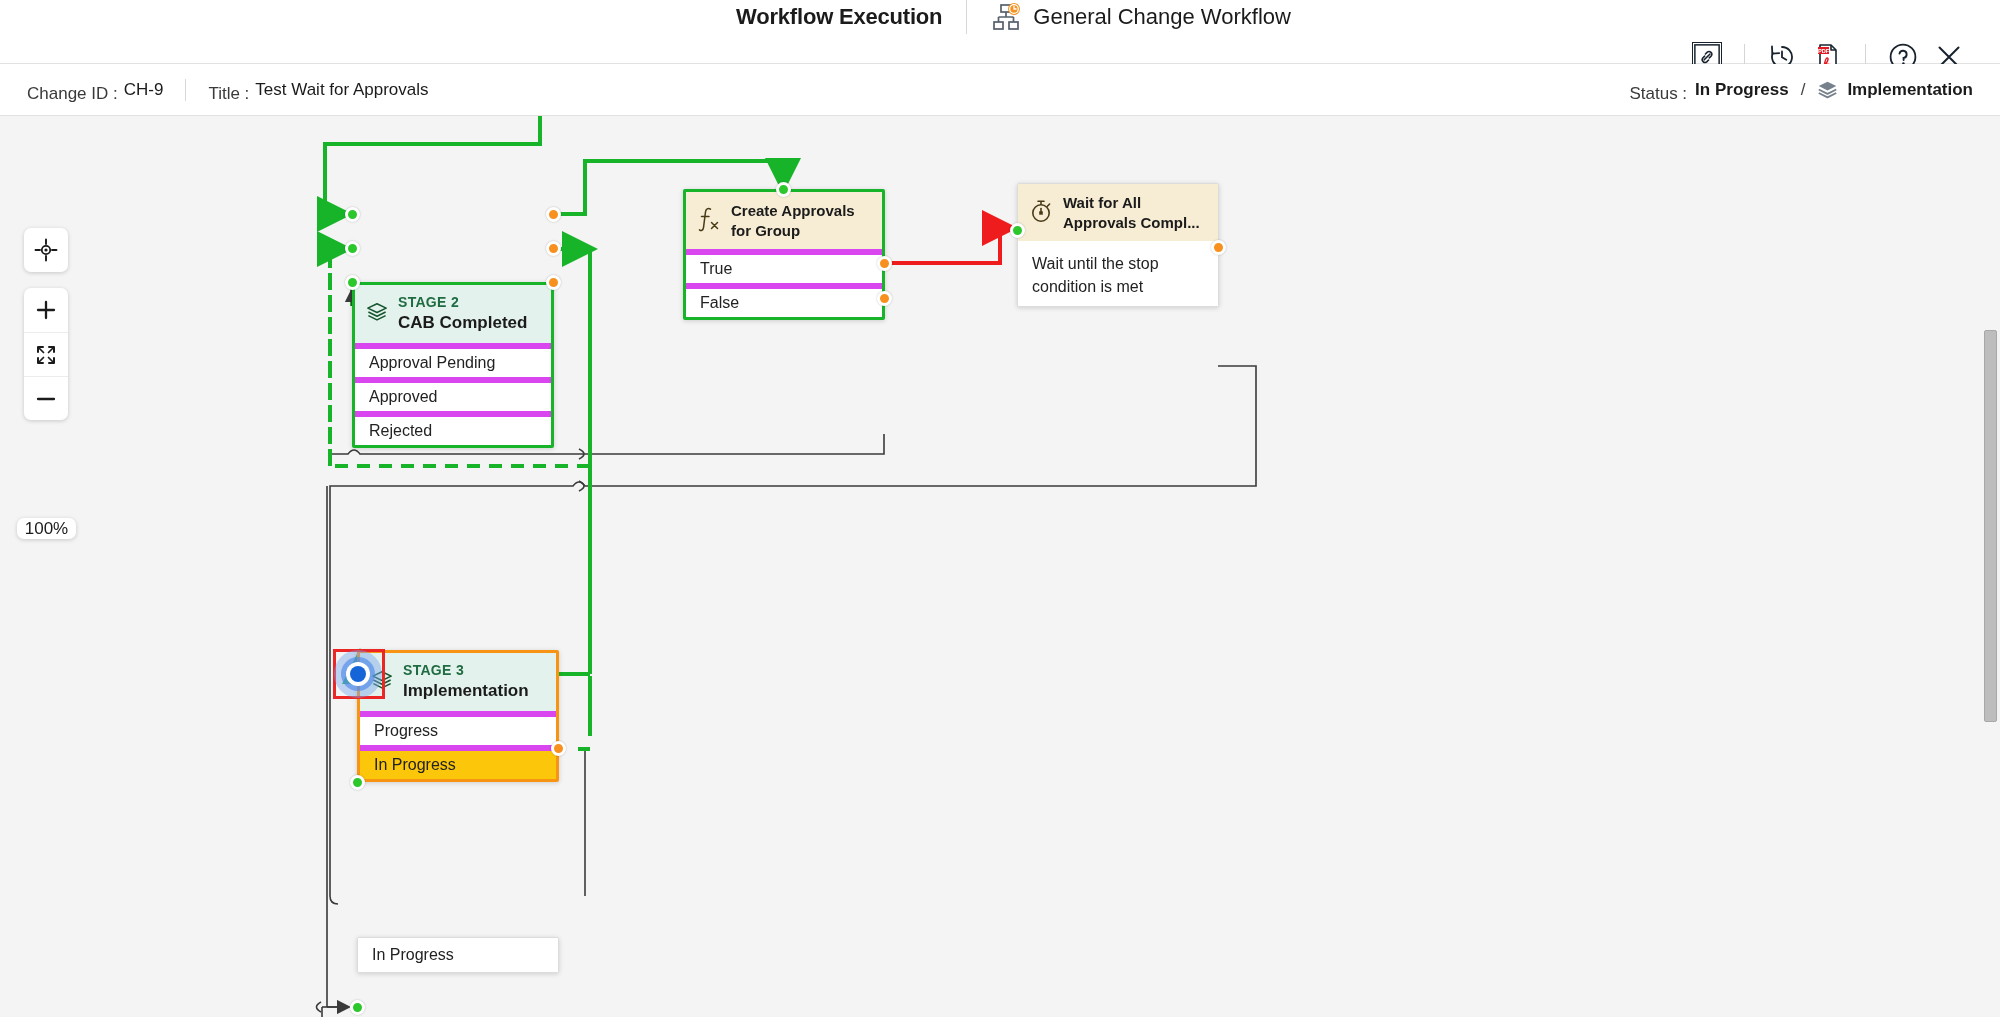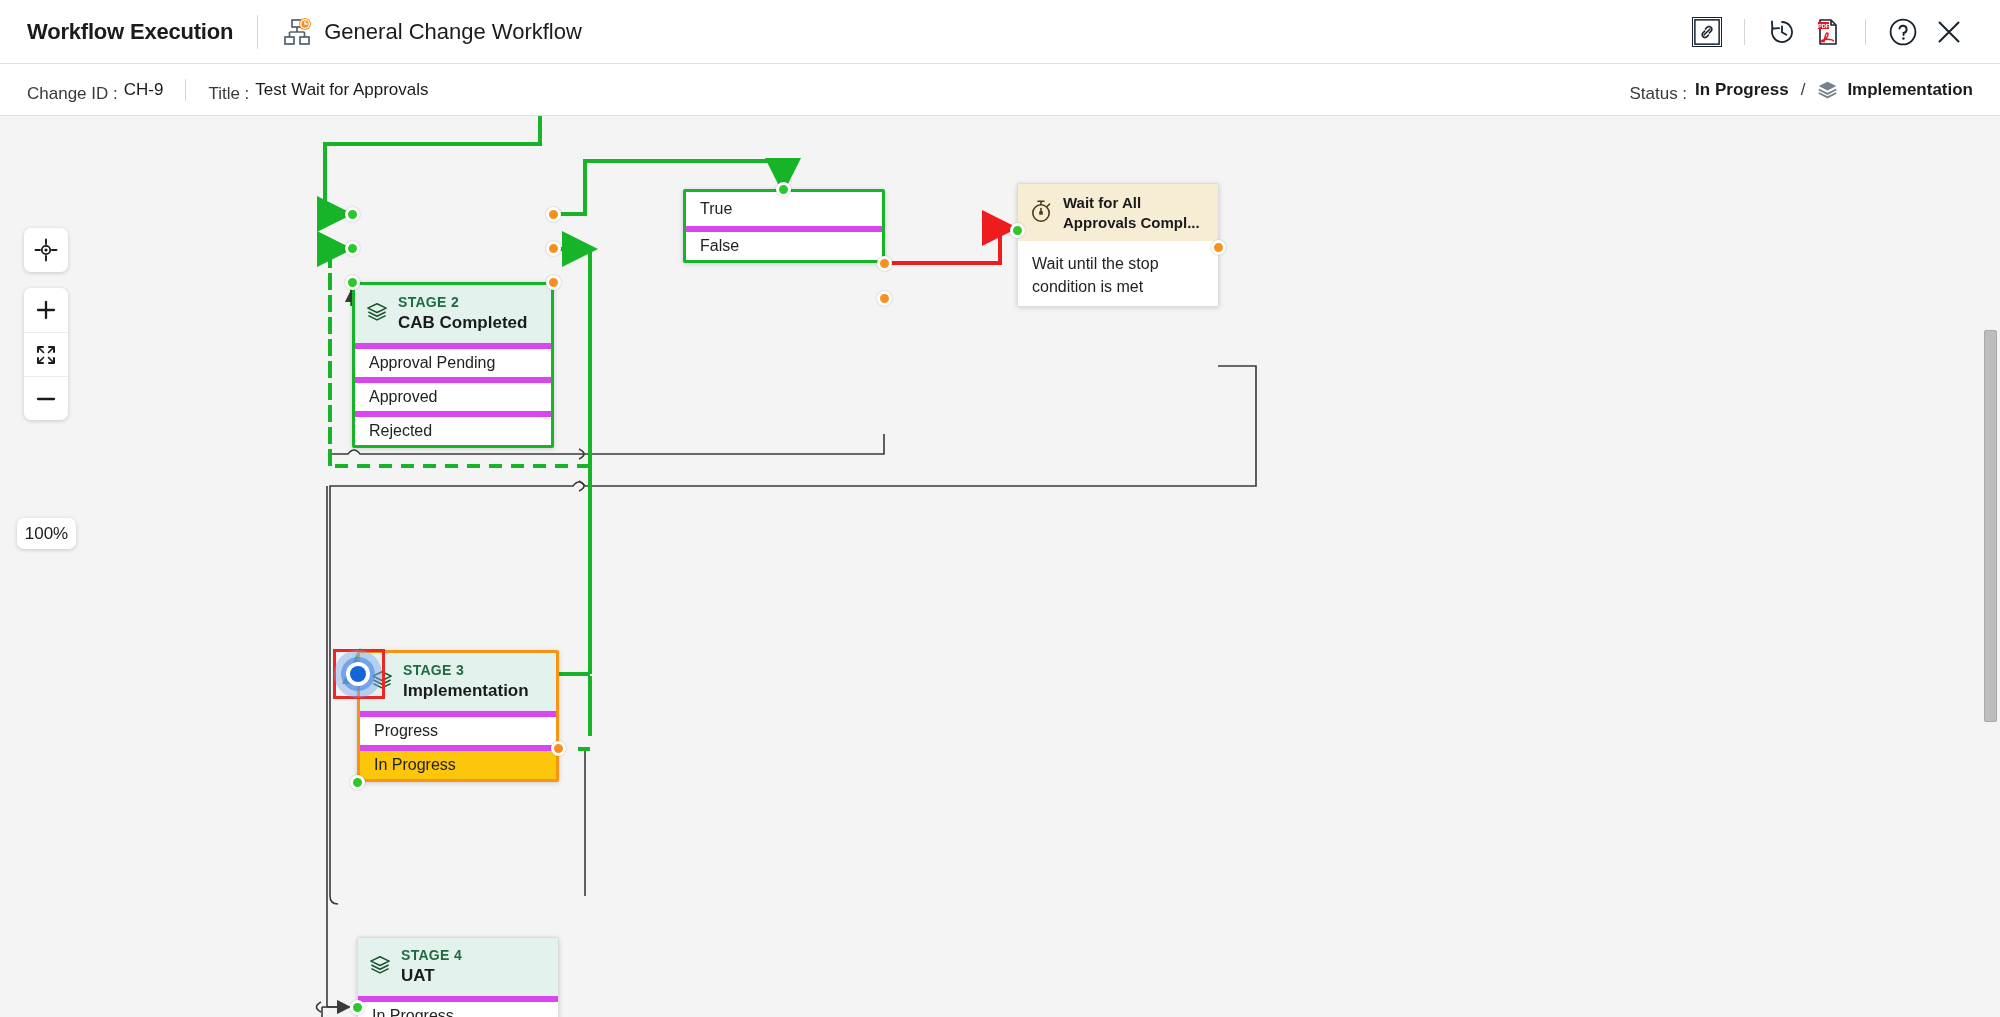--- a/index.html
+++ b/index.html
@@ -9,21 +9,21 @@
     font-family: "Liberation Sans", sans-serif;
     background: #ffffff;
     overflow: hidden;
   }
   .app { position: relative; width: 2000px; height: 1017px; background: #f4f4f4; }
 
   
   .topbar {
     position: absolute; top: 0; left: 0; width: 2000px; height: 64px;
     background: #ffffff; border-bottom: 1px solid #e2e2e2;
-    display: flex; align-items: center;
+    display: flex; align-items: center; flex-direction: column;
   }
   .topbar-left { display: flex; align-items: center; height: 100%; padding-left: 27px; }
   .app-title {
     font-size: 22px; font-weight: bold; color: #1b1b1b; letter-spacing: -0.2px;
     white-space: nowrap;
   }
   .vdiv { width: 1px; height: 34px; background: #d8d8d8; margin: 0 24px; }
   .wf-icon { width: 30px; height: 30px; position: relative; margin-right: 12px; flex: 0 0 auto; }
   .wf-name { font-size: 22px; color: #1b1b1b; white-space: nowrap; }
 
@@ -67,21 +67,21 @@
     display: flex; flex-direction: column; align-items: center;
   }
   .tool-btn {
     width: 44px; height: 44px; display: flex; align-items: center; justify-content: center;
     cursor: pointer;
   }
   .tool-btn + .tool-btn { border-top: 1px solid #ececec; }
   #recenter-group { left: 24px; top: 112px; }
   #zoom-group { left: 24px; top: 172px; }
   #zoom-level {
-    position: absolute; left: 17px; top: 402px; width: 59px; height: 31px;
+    position: absolute; left: 17px; top: 402px; width: 59px; height: 21px;
     background: #fff; border-radius: 7px; box-shadow: 0 1px 4px rgba(0,0,0,0.18);
     display: flex; align-items: center; justify-content: center;
     font-size: 17px; color: #1b1b1b; cursor: pointer;
   }
 
   
   .node {
     position: absolute; background: #ffffff;
     box-shadow: 0 1px 5px rgba(0,0,0,0.16);
     border-radius: 2px;
@@ -359,20 +359,33 @@
     </div>
 
     <div class="port in" style="left:345px; top:91px;"></div>
     <div class="port in" style="left:345px; top:125px;"></div>
     <div class="port in" style="left:345px; top:159px;"></div>
     <div class="port out" style="left:546px; top:91px;"></div>
     <div class="port out" style="left:546px; top:125px;"></div>
     <div class="port out" style="left:546px; top:159px;"></div>
 
     <div class="node sel-green" style="left:683px; top:73px; width:202px;">
+      <div class="node-head fn">
+        <span>
+          <svg width="24" height="26" viewBox="0 0 24 26">
+            <path d="M13.5 3.2 c-2.4 -1.6 -4.6 -0.3 -5 2.6 l-2 15.8 c-0.4 2.8 -2.3 3.6 -4 2.2" fill="none" stroke="#4a3b16" stroke-width="1.5" stroke-linecap="round"></path>
+            <path d="M4.5 10.5 H12" stroke="#4a3b16" stroke-width="1.5" stroke-linecap="round"></path>
+            <path d="M14.5 16.5 L20.5 22.5 M20.5 16.5 L14.5 22.5" stroke="#4a3b16" stroke-width="1.5" stroke-linecap="round"></path>
+          </svg>
+        </span>
+        <span class="head-text">
+          <span class="fn-title">Create Approvals</span>
+          <span class="fn-title">for Group</span>
+        </span>
+      </div>
       <div class="row">
         <span>True</span>
       </div>
       <div class="row">
         <span>False</span>
       </div>
     </div>
     <div class="port in" style="left:776px; top:66px;"></div>
     <div class="port out" style="left:877px; top:140px;"></div>
     <div class="port out" style="left:877px; top:175px;"></div>
@@ -427,33 +440,20 @@
       <svg width="54" height="54" viewBox="0 0 54 54">
         <circle cx="27" cy="27" r="24" fill="#7ba7ee" opacity="0.45"></circle>
         <circle cx="27" cy="27" r="17" fill="#4f8bea" opacity="0.65"></circle>
         <circle cx="27" cy="27" r="12" fill="#ffffff"></circle>
         <circle cx="27" cy="27" r="8" fill="#1565d8"></circle>
       </svg>
     </div>
     <div id="selection-box" style="left:333px; top:533px; width:52px; height:50px;"></div>
 
     <div class="node plain" style="left:357px; top:821px; width:202px;">
-      <div class="node-head stage">
-        <span>
-          <svg width="22" height="22" viewBox="0 0 24 24">
-            <path d="M12 3 L22 7.8 L12 12.6 L2 7.8 Z" fill="none" stroke="#16562f" stroke-width="1.7" stroke-linejoin="round"></path>
-            <path d="M2.6 12 L12 16.6 L21.4 12" fill="none" stroke="#16562f" stroke-width="1.7" stroke-linejoin="round"></path>
-            <path d="M2.6 16 L12 20.6 L21.4 16" fill="none" stroke="#16562f" stroke-width="1.7" stroke-linejoin="round"></path>
-          </svg>
-        </span>
-        <span class="head-text">
-          <span class="stage-kicker">STAGE 4</span>
-          <span class="stage-name">UAT</span>
-        </span>
-      </div>
       <div class="row">
         <span>In Progress</span>
       </div>
 
     </div>
     <div class="port in" style="left:350px; top:884px;"></div>
 
     <div id="v-scrollbar"></div>
 
   </div>

